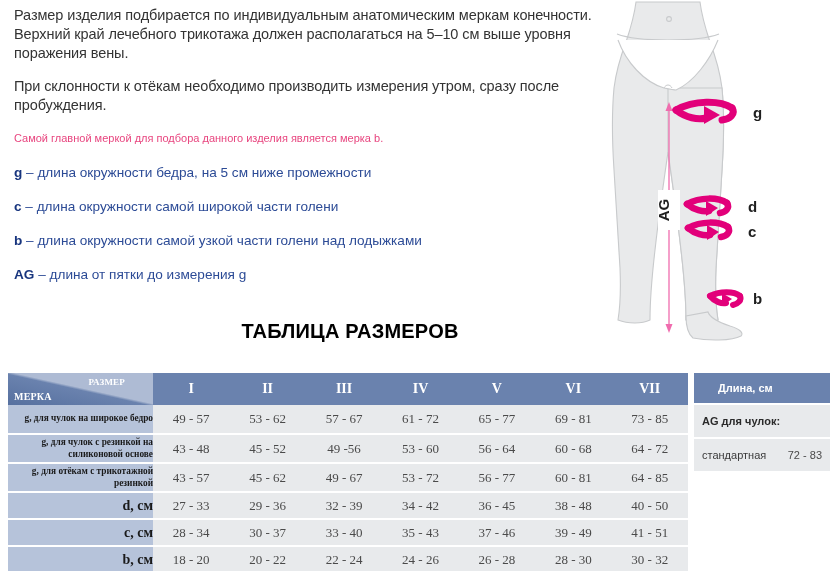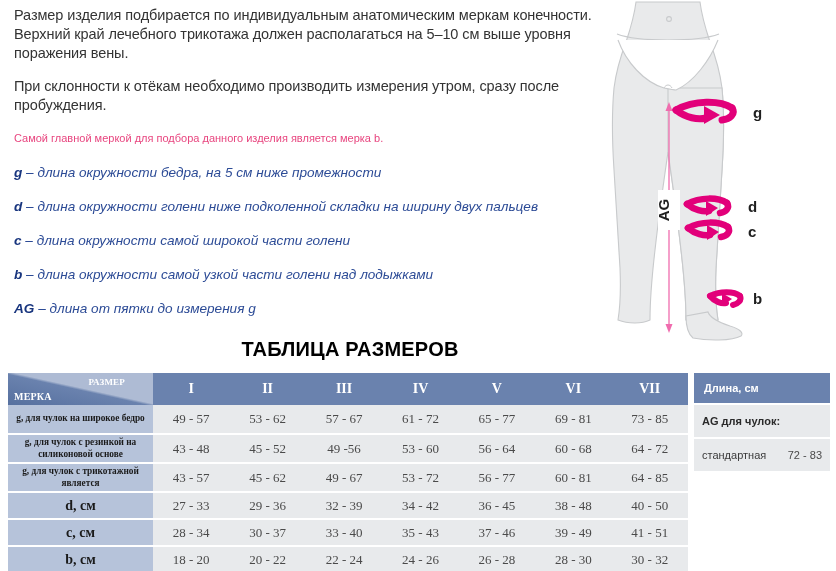--- a/index.html
+++ b/index.html
@@ -34,21 +34,20 @@
     font-size: 11px;
     line-height: 19px;
     margin: 6px 0 16px 0;
   }
   .def-row {
     color: #2c4b96;
     font-size: 13.6px;
     line-height: 18px;
     margin: 0 0 16px 0;
     white-space: nowrap;
-    font-style: italic;
   }
   .def-key {
     font-weight: bold;
     color: #18357e;
   }
   .def-dash { color: #2c4b96; }
 
   
   #diagram {
     position: absolute;
@@ -56,21 +55,21 @@
     top: 0px;
     width: 238px;
     height: 352px;
   }
   #diagram svg { display: block; }
 
   
   #table-title {
     position: absolute;
     left: 0;
-    top: 338px;
+    top: 320px;
     width: 700px;
     text-align: center;
     font-size: 20px;
     font-weight: bold;
     color: #000000;
     letter-spacing: 0.2px;
   }
 
   
   #size-table {
@@ -117,21 +116,21 @@
     color: #ffffff;
     font-size: 14px;
     font-weight: bold;
     text-align: center;
     vertical-align: middle;
   }
   .row-label {
     width: 145px;
     background: #b6c3da;
     color: #1a1a1a;
-    text-align: center;
+    text-align: right;
     vertical-align: middle;
     font-weight: bold;
     border-bottom: 2px solid #ffffff;
   }
   .row-label.small {
     font-size: 9.3px;
     line-height: 11.5px;
     padding: 2px 4px;
   }
   .row-label.big {
@@ -156,21 +155,21 @@
     width: 136px;
   }
   .lp-head {
     height: 32px;
     background: #6a82ae;
     color: #ffffff;
     font-size: 11px;
     font-weight: bold;
     display: flex;
     align-items: center;
-    padding-left: 10px;
+    padding-left: 24px;
     box-sizing: border-box;
     border-bottom: 2px solid #ffffff;
   }
   .lp-row {
     height: 28px;
     background: #e8eaec;
     display: flex;
     align-items: center;
     padding: 16px 8px;
     box-sizing: border-box;
@@ -187,25 +186,20 @@
 
 <div id="text-column">
   <p class="para">Размер изделия подбирается по индивидуальным анатомическим меркам конечности. Верхний край лечебного трикотажа должен располагаться на 5–10 см выше уровня поражения вены.</p>
   <p class="para">При склонности к отёкам необходимо производить измерения утром, сразу после пробуждения.</p>
   <p class="highlight-note">Самой главной меркой для подбора данного изделия является мерка b.</p>
 
   <p class="def-row">
     <span class="def-key">g</span>
     <span class="def-dash">–</span>
     <span>длина окружности бедра, на 5 см ниже промежности</span>
-  </p>
-  <p class="def-row">
-    <span class="def-key">d</span>
-    <span class="def-dash">–</span>
-    <span>длина окружности голени ниже подколенной складки на ширину двух пальцев</span>
   </p>
   <p class="def-row">
     <span class="def-key">c</span>
     <span class="def-dash">–</span>
     <span>длина окружности самой широкой части голени</span>
   </p>
   <p class="def-row">
     <span class="def-key">b</span>
     <span class="def-dash">–</span>
     <span>длина окружности самой узкой части голени над лодыжками</span>
@@ -320,21 +314,21 @@
       <td class="row-label small">g, для чулок с  резинкой на силиконовой основе</td>
       <td class="val-cell">43 - 48</td>
       <td class="val-cell">45 - 52</td>
       <td class="val-cell">49 -56</td>
       <td class="val-cell">53 - 60</td>
       <td class="val-cell">56 - 64</td>
       <td class="val-cell">60 - 68</td>
       <td class="val-cell">64 - 72</td>
     </tr>
     <tr class="data-row tall">
-      <td class="row-label small">g, для чулок с трикотажной является</td>
+      <td class="row-label small">g, для отёкам с трикотажной резинкой</td>
       <td class="val-cell">43 - 57</td>
       <td class="val-cell">45 - 62</td>
       <td class="val-cell">49 - 67</td>
       <td class="val-cell">53 - 72</td>
       <td class="val-cell">56 - 77</td>
       <td class="val-cell">60 - 81</td>
       <td class="val-cell">64 - 85</td>
     </tr>
     <tr class="data-row">
       <td class="row-label big">d, см</td>

